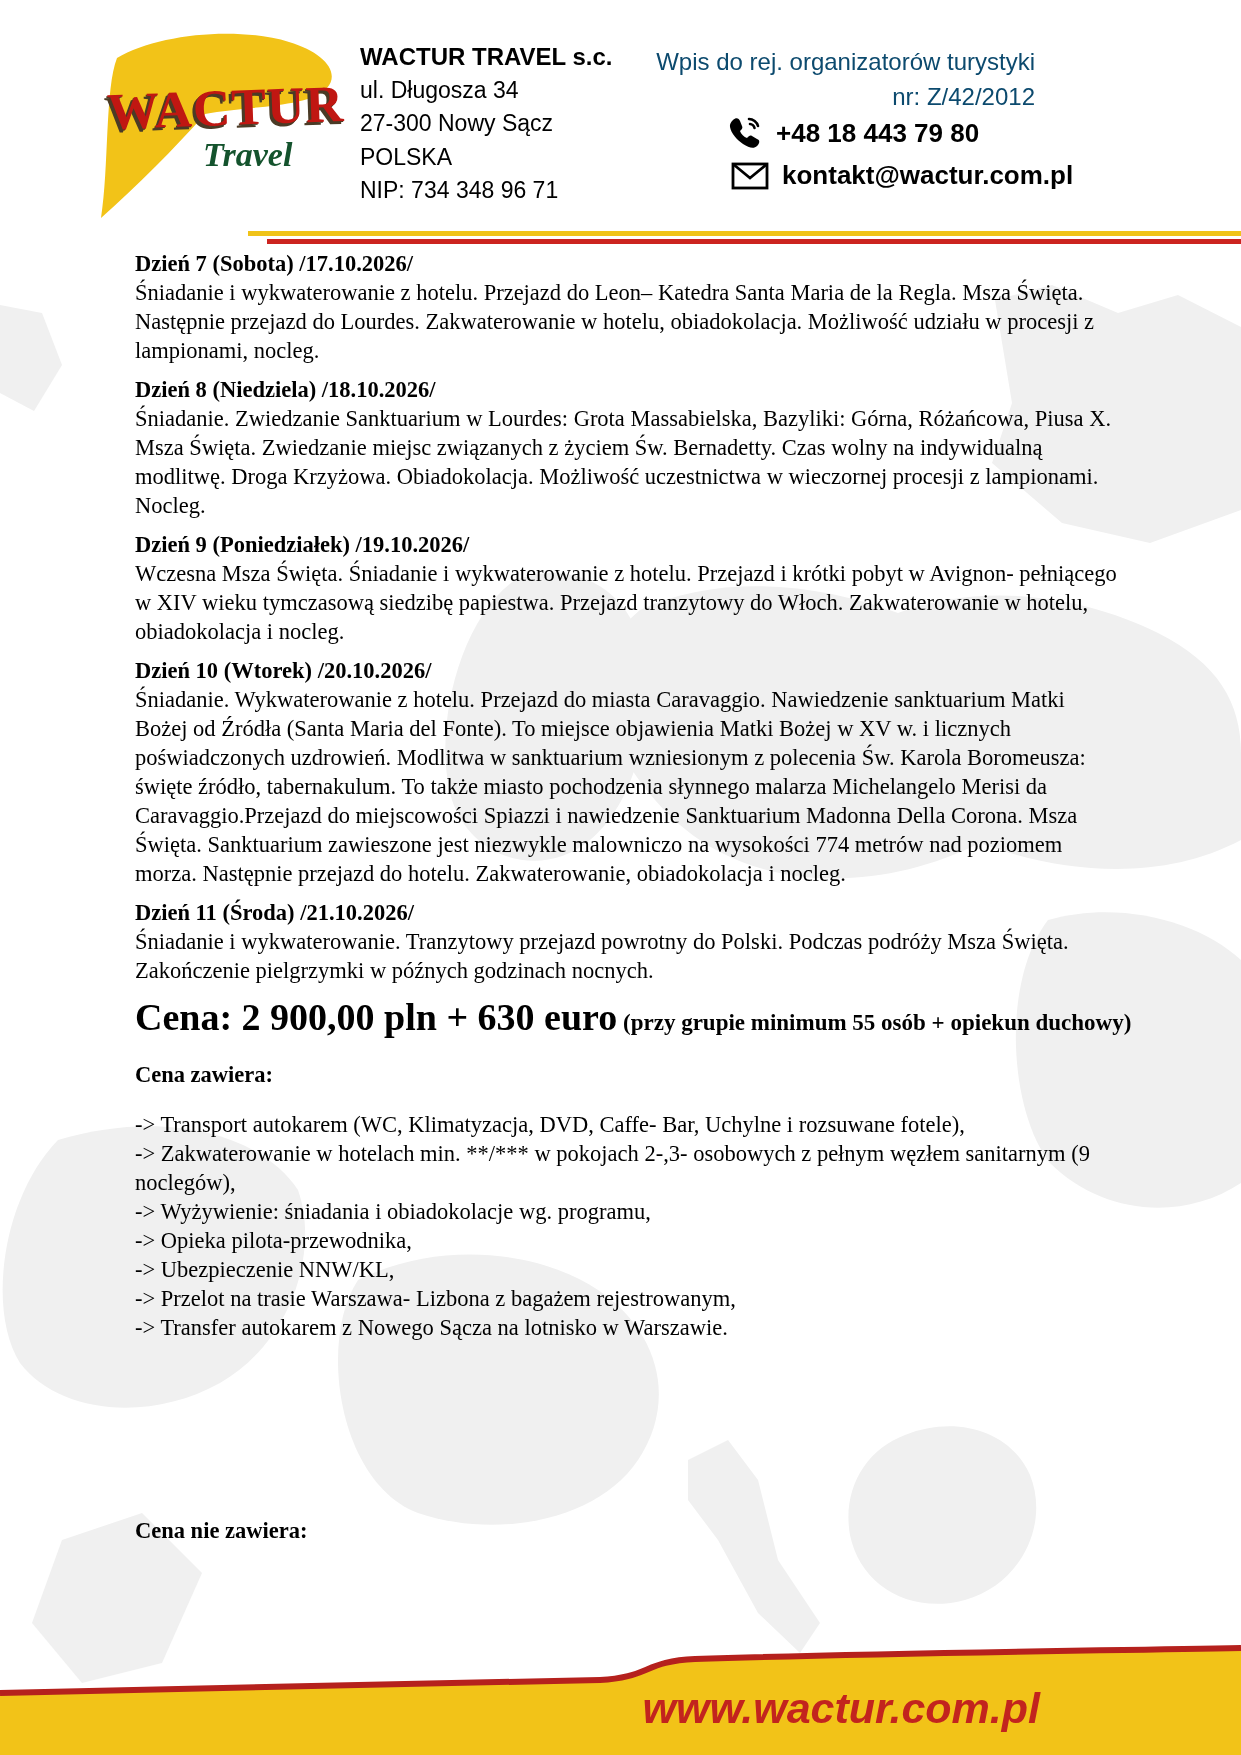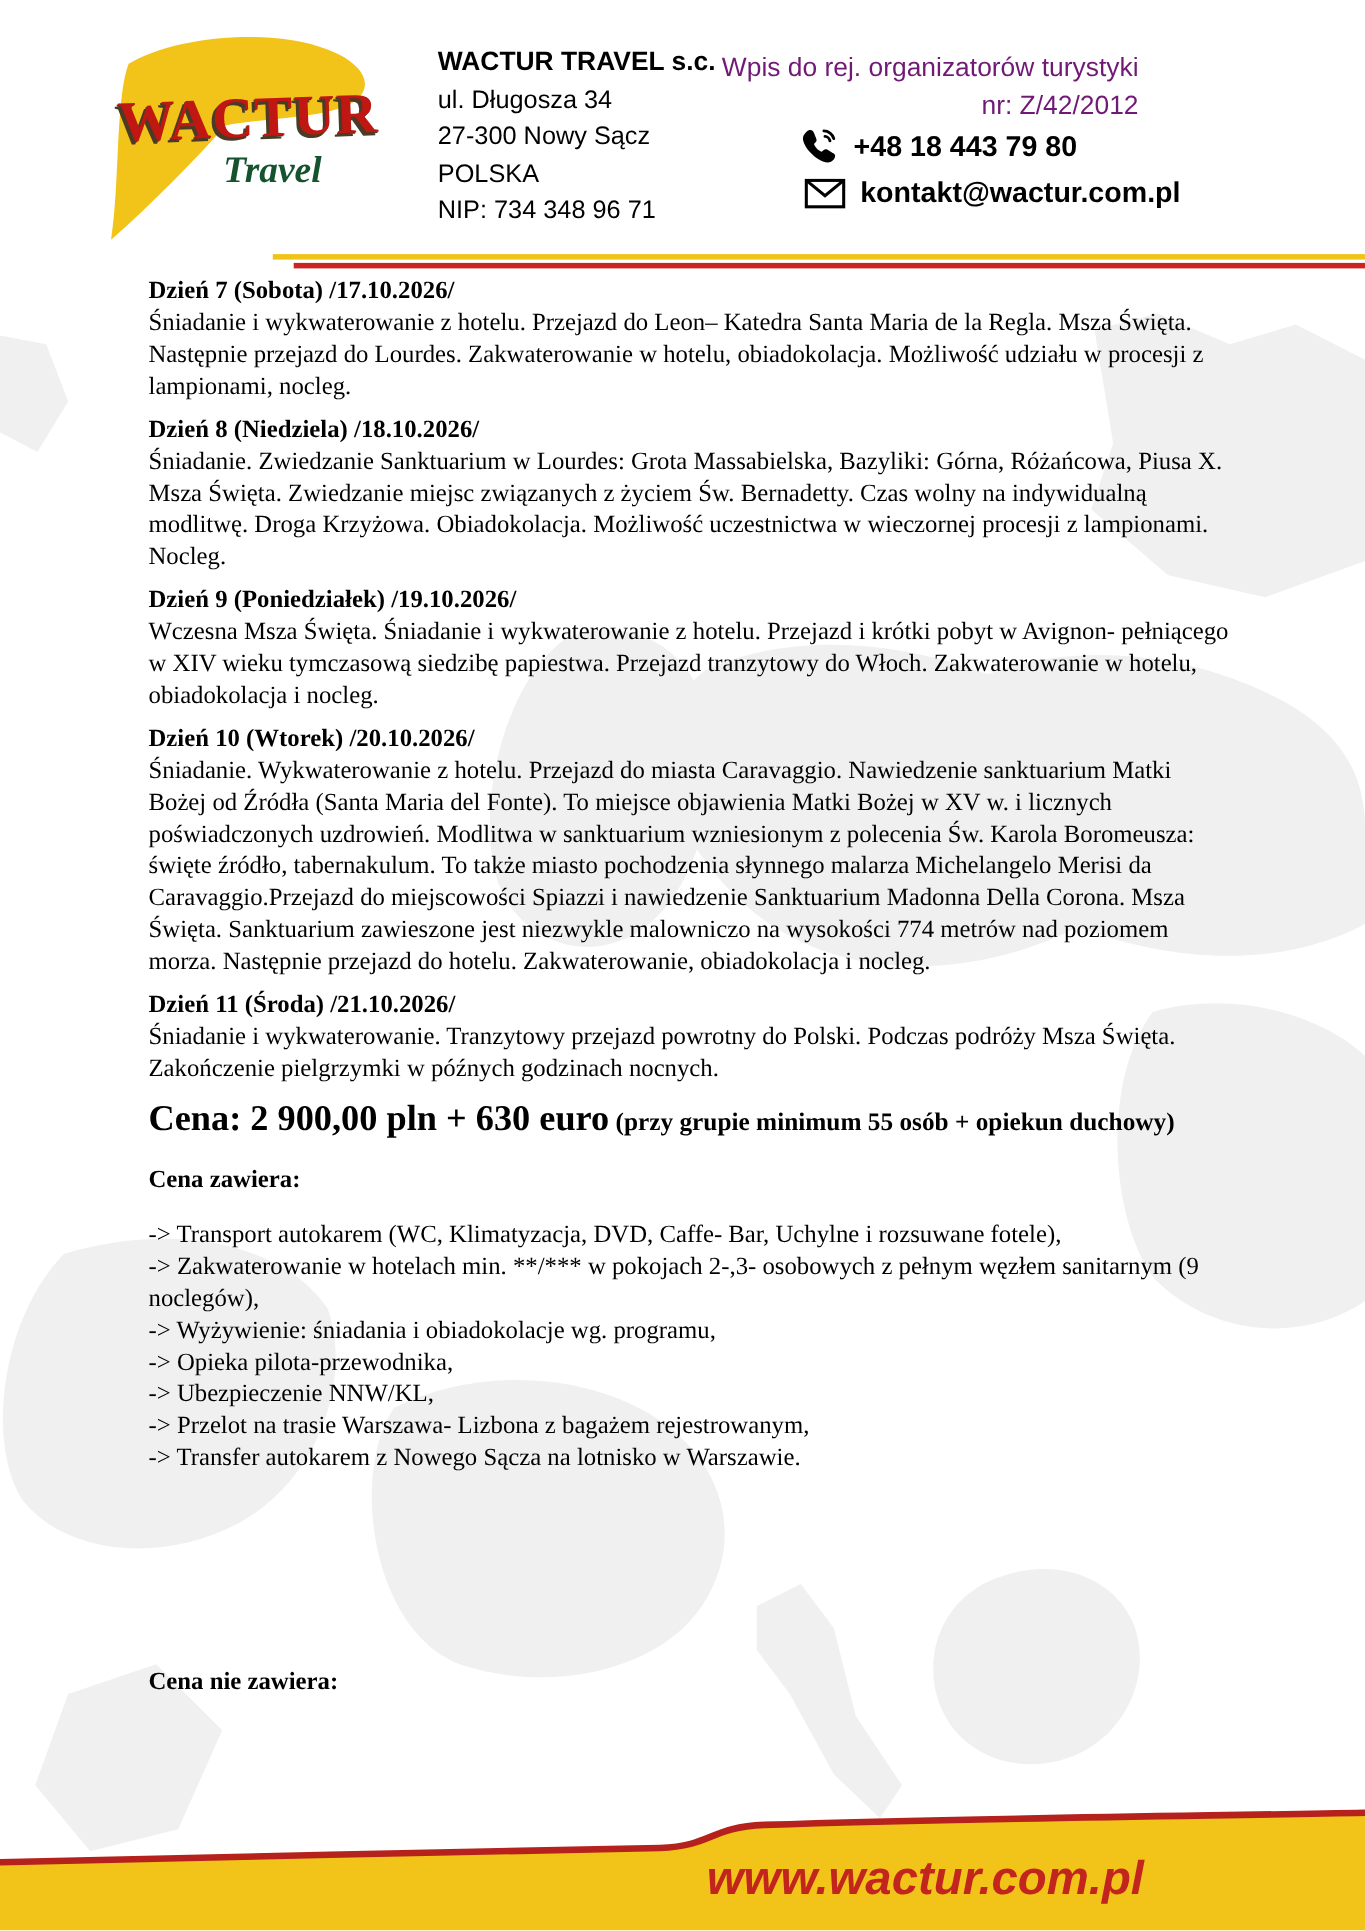--- a/index.html
+++ b/index.html
@@ -21,46 +21,46 @@
     font-weight:bold;font-size:52px;color:#c01712;letter-spacing:1px;
     text-shadow:-3px 3px 0 #4a3b26,-1px 1px 0 #4a3b26;transform:rotate(-2deg);
     white-space:nowrap;
   }
   .logo-travel{
     position:absolute;left:118px;top:110px;font-family:"Liberation Serif",serif;
     font-style:italic;font-weight:bold;font-size:34px;color:#14532d;
   }
   .company{
     position:absolute;left:360px;top:40px;font-family:"Liberation Sans",sans-serif;
-    font-size:23px;line-height:33.5px;color:#000;margin-left:38px;
+    font-size:23px;line-height:33.5px;color:#000;
   }
   .company .name{font-weight:bold;font-size:24px;}
   .registry{
     position:absolute;top:44px;right:206px;text-align:right;
-    font-family:"Liberation Sans",sans-serif;font-size:24px;line-height:35px;color:#701a75;
+    font-family:"Liberation Sans",sans-serif;font-size:24px;line-height:35px;color:#0c4a6e;
   }
   .contact-row{
     position:absolute;display:flex;align-items:center;gap:13px;
     font-family:"Liberation Sans",sans-serif;font-weight:bold;font-size:26px;color:#000;
   }
   .contact-phone{left:727px;top:116px;justify-content:center;}
   .contact-email{left:731px;top:160px;}
   .divider-yellow{position:absolute;left:248px;top:231px;width:993px;height:5px;background:#f0c319;z-index:3;}
   .divider-red{position:absolute;left:267px;top:239px;width:974px;height:5px;background:#cc2420;z-index:3;}
 
   
   .content{
     position:absolute;left:135px;top:249px;width:985px;z-index:2;
     font-size:22.5px;line-height:29px;
   }
   .sec{margin:0 0 10px 0;}
   .sec h3{margin:0;font-size:22.5px;font-weight:bold;line-height:29px;}
   .sec p{margin:0;}
   .price-line{margin-top:14px;margin-bottom:0;line-height:37px;white-space:nowrap;}
-  .price-main{font-weight:bold;font-size:33px;}
+  .price-main{font-weight:bold;font-size:38px;}
   .price-note{font-weight:bold;font-size:23px;}
   .includes-head{font-weight:bold;margin:19px 0 21px 0;}
   .li{margin:0;}
   .excludes-head{font-weight:bold;margin:174px 0 0 0;}
 
   
   .footer{position:absolute;left:0;bottom:0;width:1088px;height:140px;z-index:4;}
   .footer svg{position:absolute;left:0;bottom:0;}
   .website{
     position:absolute;right:48px;bottom:22px;

